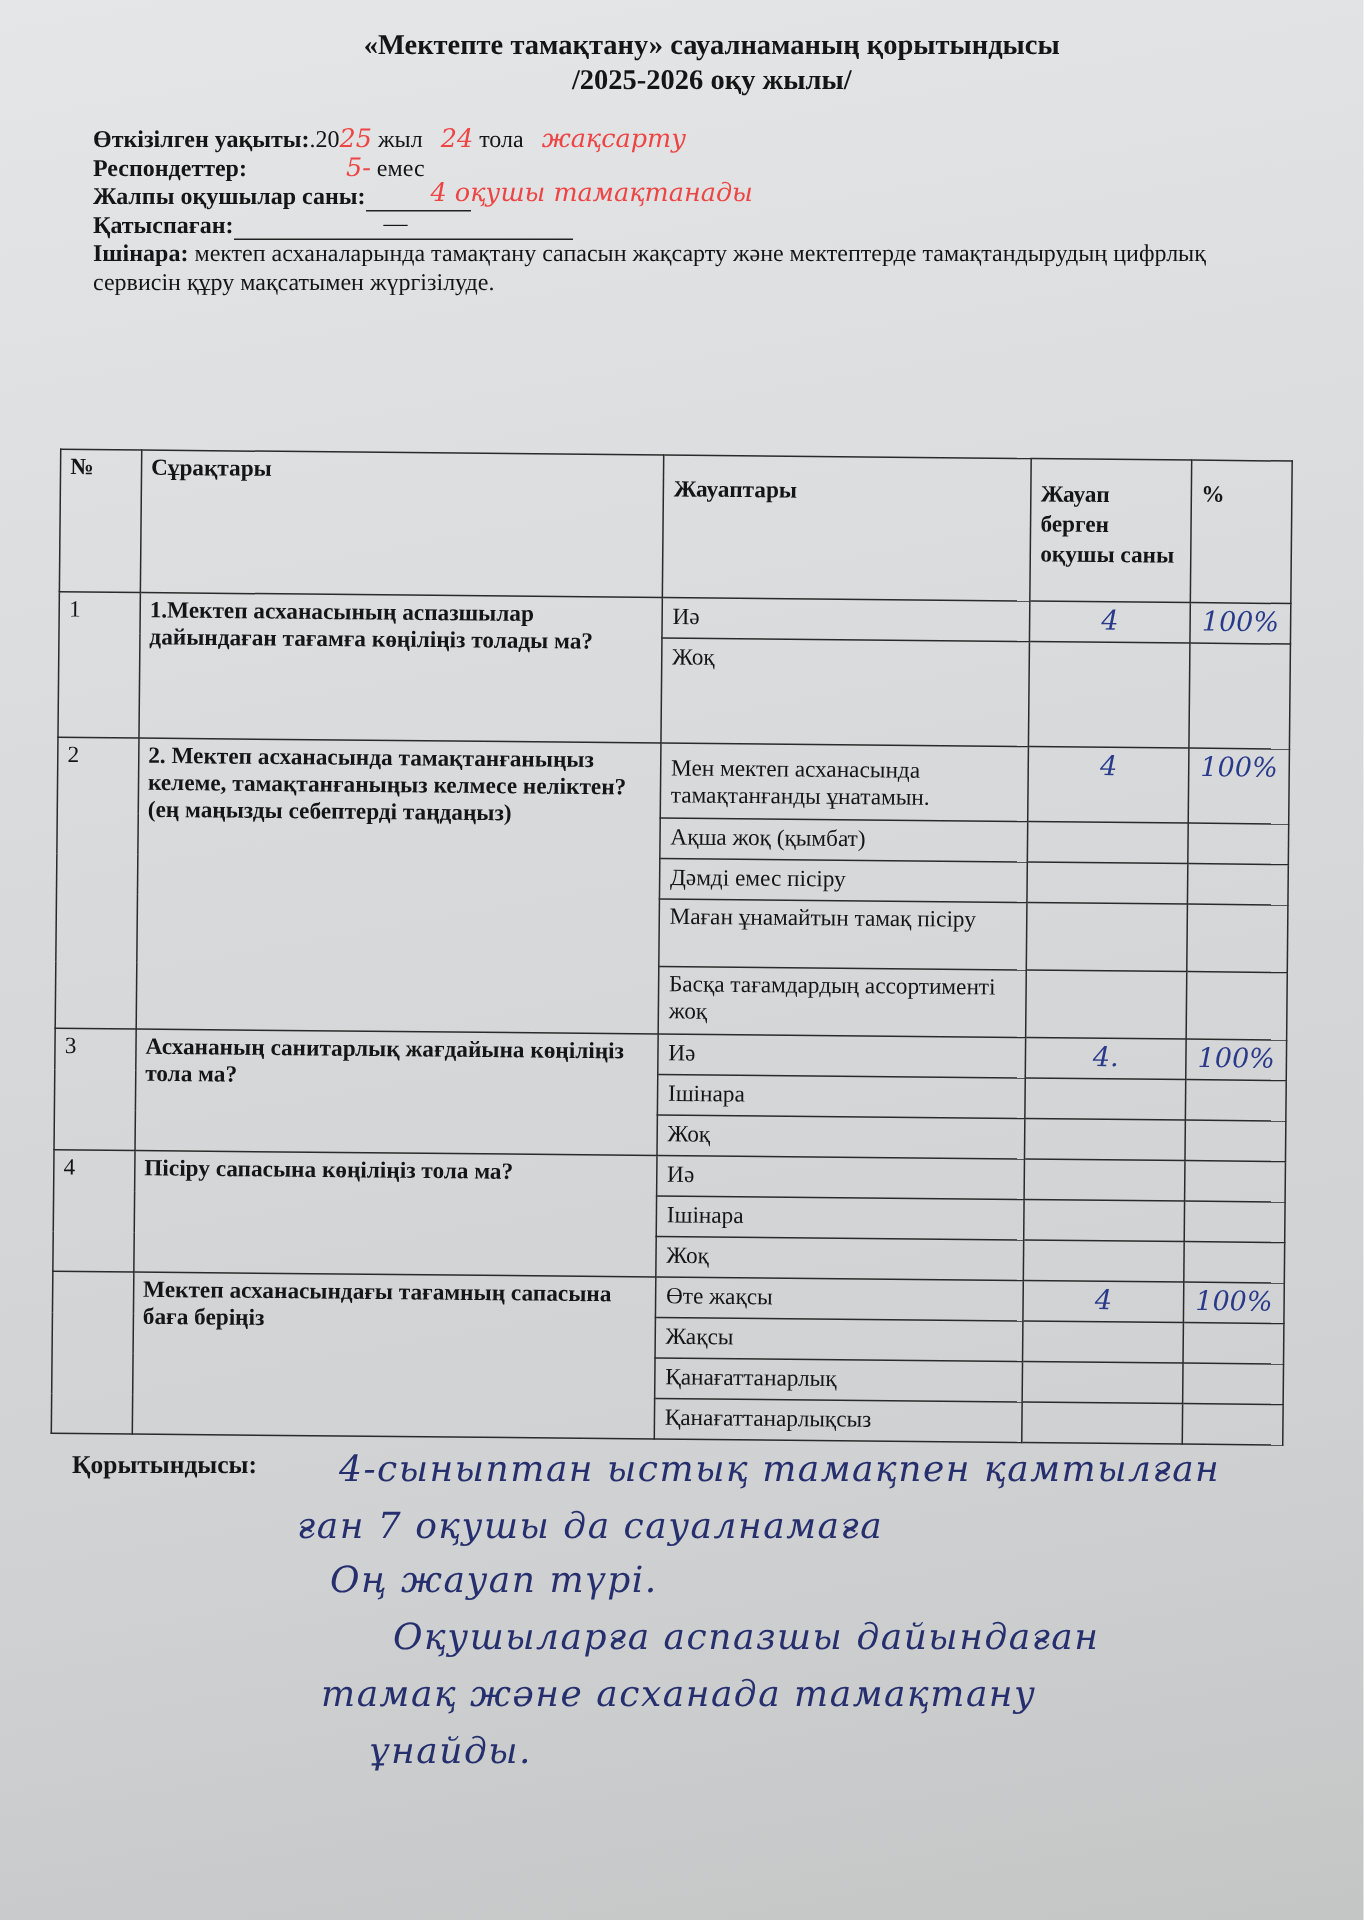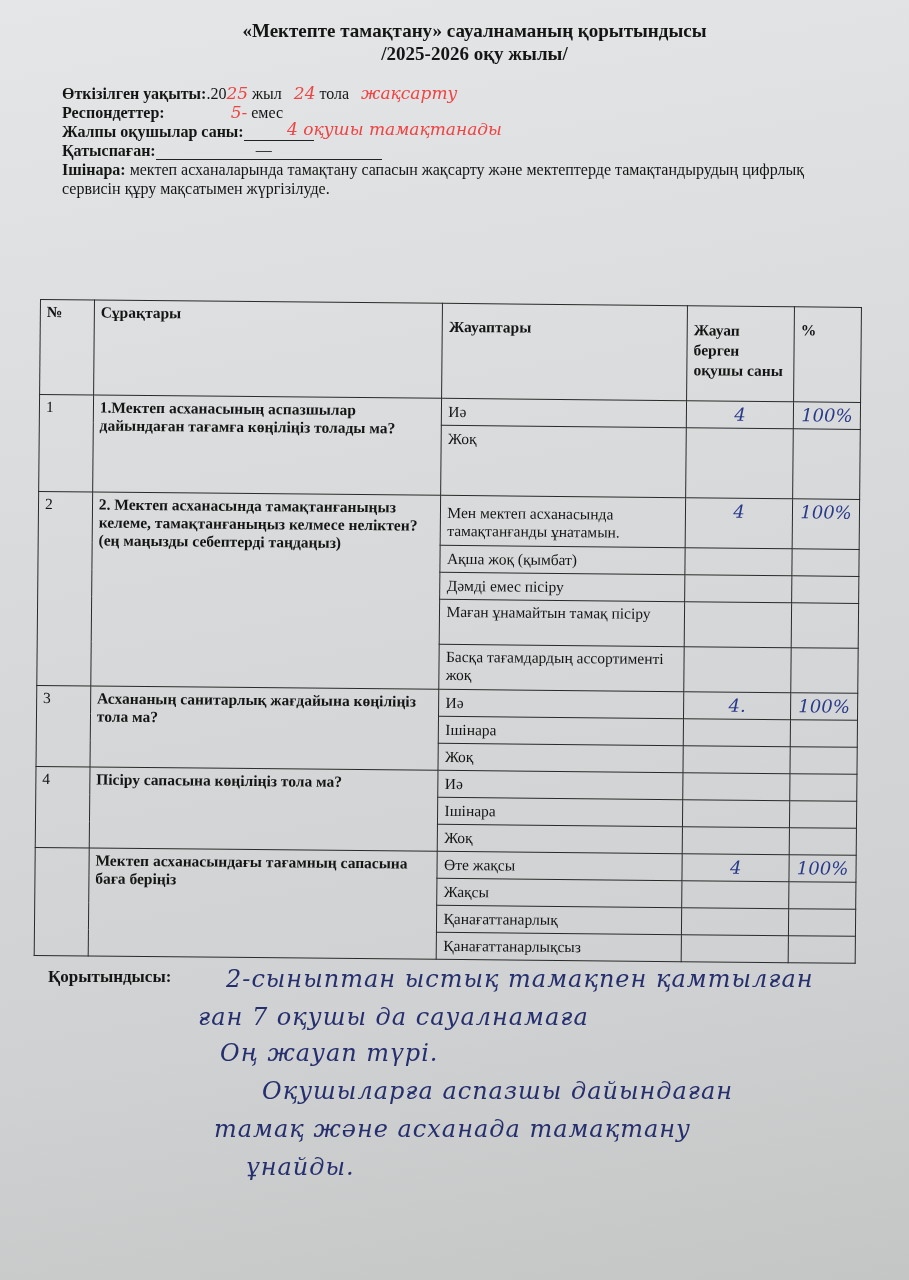--- a/index.html
+++ b/index.html
@@ -192,21 +192,21 @@
     <tr>
       <td class="ans">Қанағаттанарлықсыз</td>
       <td class="ans hw-cell"></td>
       <td class="ans hw-cell"></td>
     </tr>
   </tbody>
     </table>
 
   <div class="conc">
     <span class="conc-label">Қорытындысы:</span>
-    <span class="conc-line" style="left:178px;top:0px">2-сыныптан ыстық тамақпен қамтылған</span>
+    <span class="conc-line" style="left:178px;top:0px">4-сыныптан ыстық тамақпен қамтылған</span>
     <span class="conc-line" style="left:150px;top:38px">ған 7 оқушы да сауалнамаға</span>
     <span class="conc-line" style="left:172px;top:74px">Оң жауап түрі.</span>
     <span class="conc-line" style="left:214px;top:112px">Оқушыларға аспазшы дайындаған</span>
     <span class="conc-line" style="left:166px;top:150px">тамақ және асханада тамақтану</span>
     <span class="conc-line" style="left:198px;top:188px">ұнайды.</span>
   </div>
 
 </div>
 
 </body></html>

